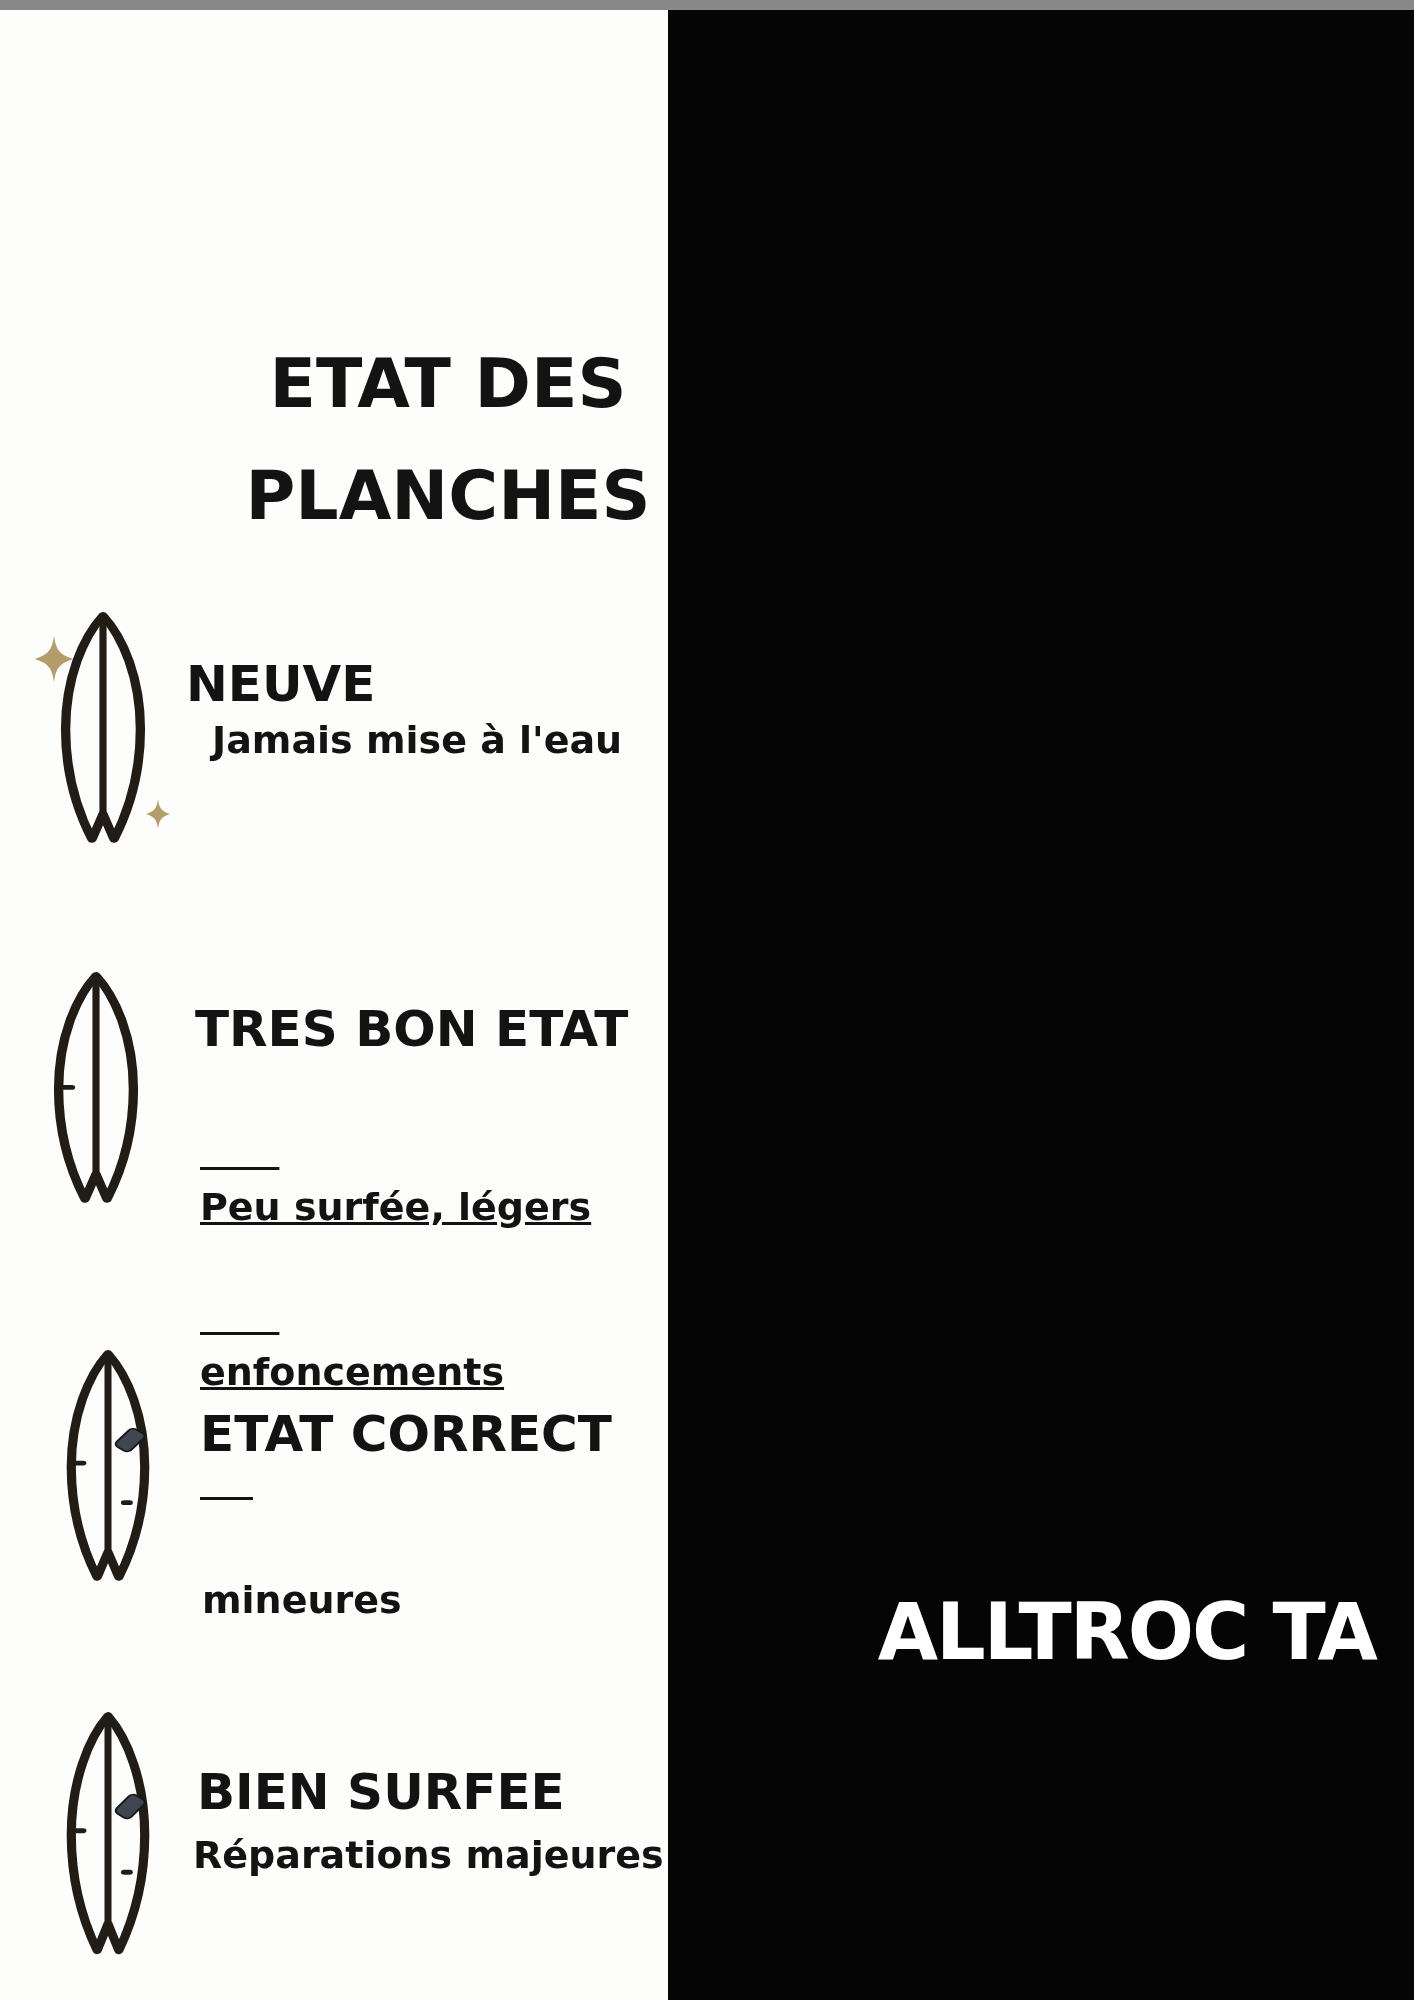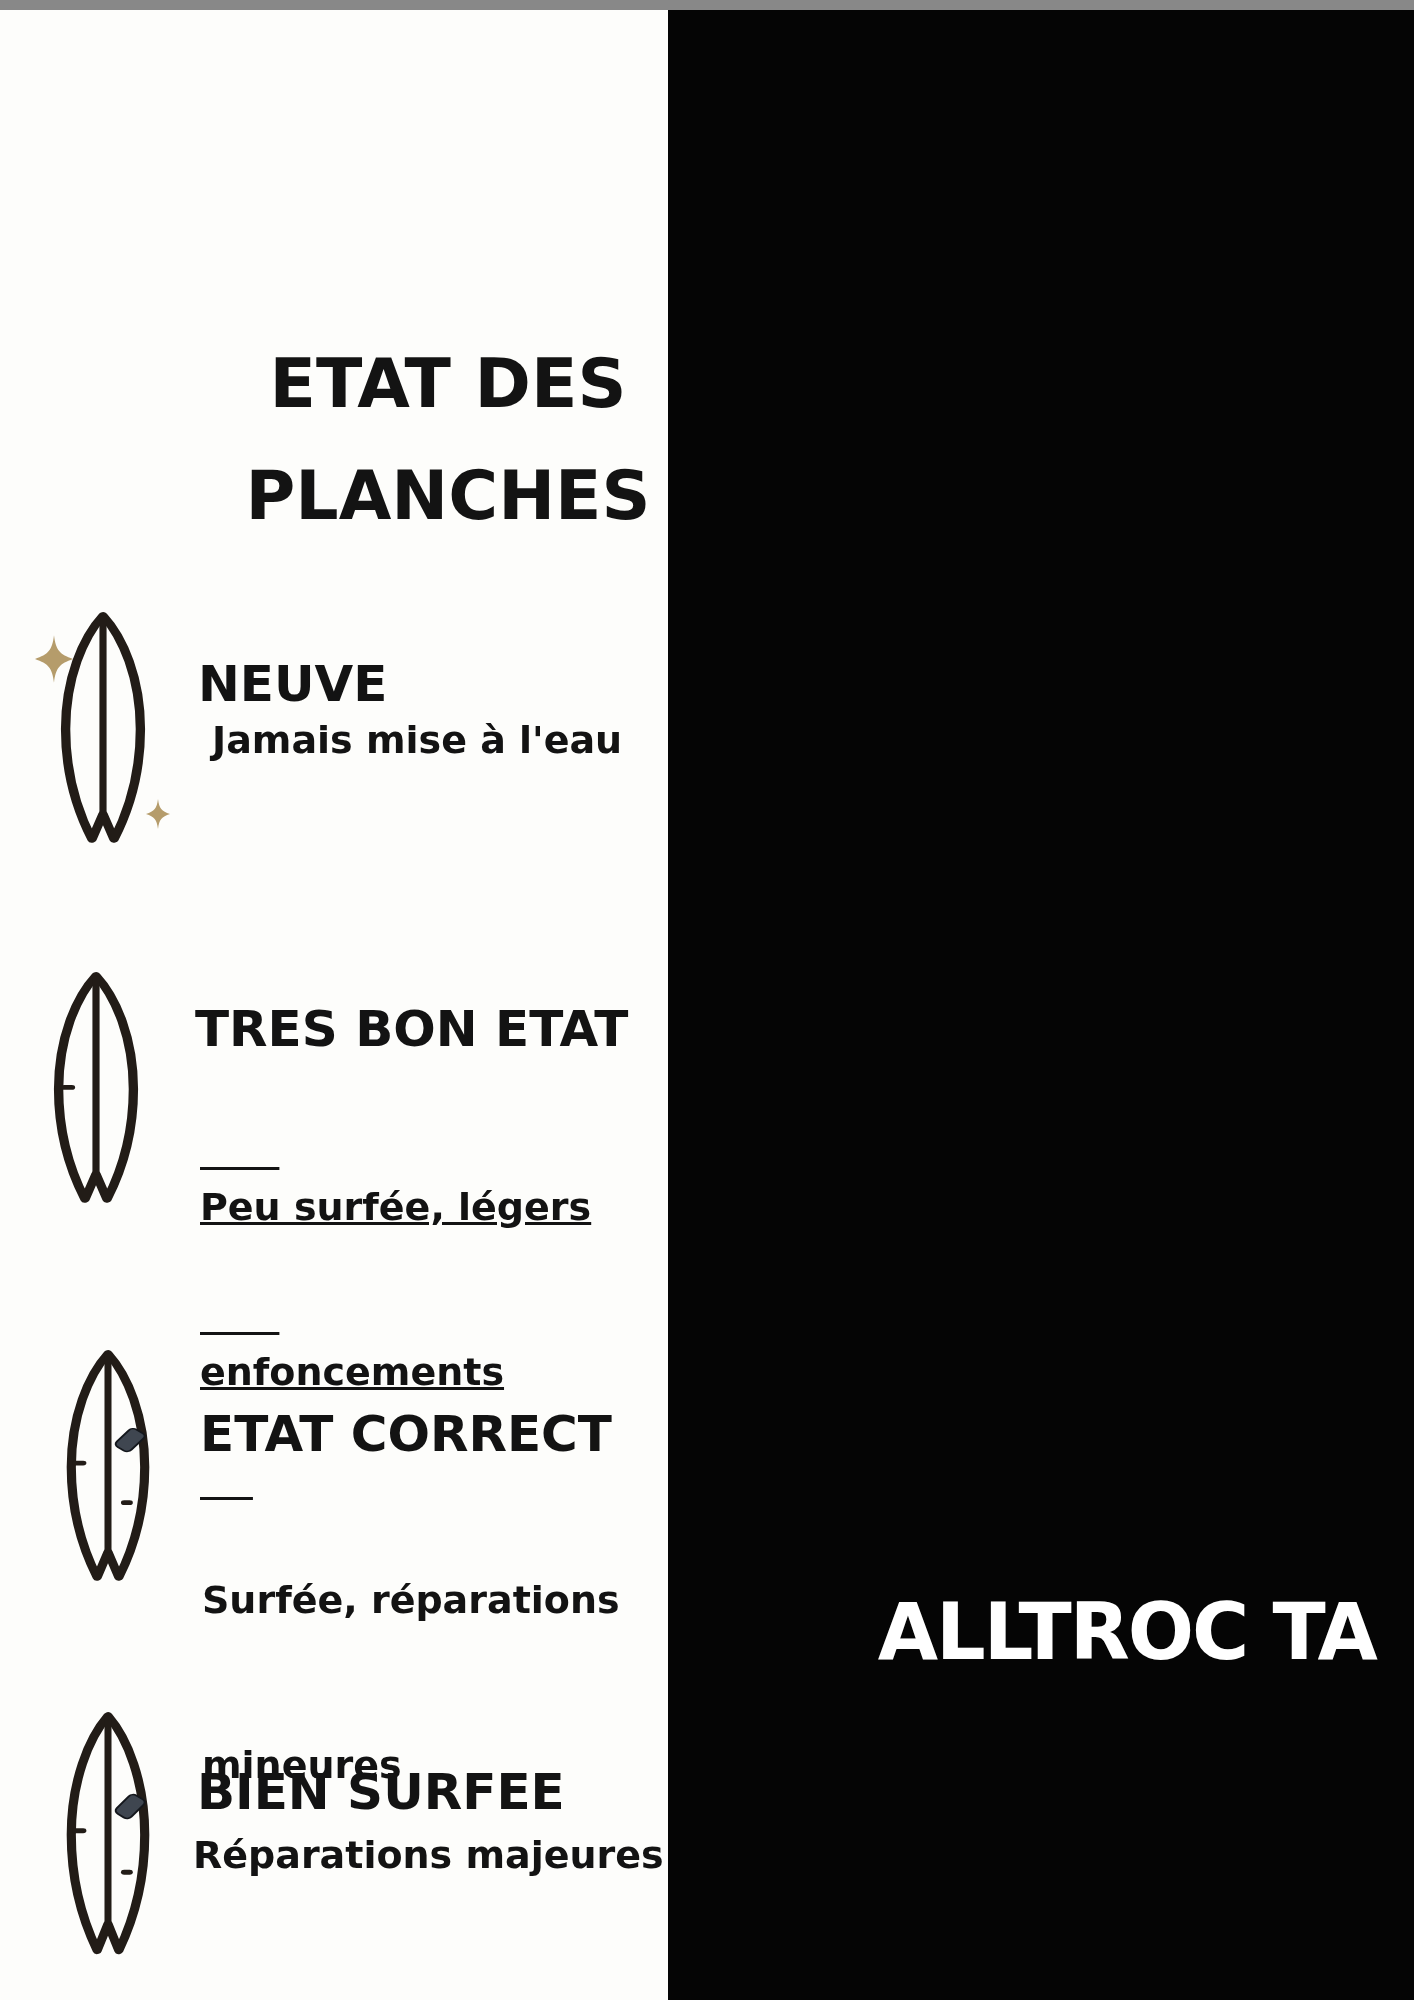--- a/index.html
+++ b/index.html
@@ -77,21 +77,21 @@
     <svg class="abs" style="left:35px;top:625px;" width="38" height="48" viewBox="0 0 40 50">
       <path class="sparkle" d="M20,0 C22,16 26,20 40,25 C26,30 22,34 20,50 C18,34 14,30 0,25 C14,20 18,16 20,0 Z"></path>
     </svg>
     <svg class="abs" style="left:48px;top:600px;" width="110" height="246" viewBox="0 0 100 310" preserveAspectRatio="none">
       <path class="board-outline" d="M50,7 C32,34 16,86 16,150 C16,206 27,254 40,289 L50,257 L60,289 C73,254 84,206 84,150 C84,86 68,34 50,7 Z"></path>
       <path class="board-stringer" d="M50,10 L50,255"></path>
     </svg>
     <svg class="abs" style="left:146px;top:789px;" width="24" height="30" viewBox="0 0 40 50">
       <path class="sparkle" d="M20,0 C22,16 26,20 40,25 C26,30 22,34 20,50 C18,34 14,30 0,25 C14,20 18,16 20,0 Z"></path>
     </svg>
-    <div class="abs cond-heading" style="left:198px;top:644px;">NEUVE</div>
+    <div class="abs cond-heading" style="left:186px;top:644px;">NEUVE</div>
     <div class="abs cond-desc" style="left:212px;top:703px;">Jamais mise à l'eau</div>
   </div>
 
   <div class="abs" style="left:0;top:0;">
     <svg class="abs" style="left:41px;top:960px;" width="110" height="246" viewBox="0 0 100 310" preserveAspectRatio="none">
       <path class="board-outline" d="M50,7 C32,34 16,86 16,150 C16,206 27,254 40,289 L50,257 L60,289 C73,254 84,206 84,150 C84,86 68,34 50,7 Z"></path>
       <path class="board-stringer" d="M50,10 L50,255"></path>
       <rect class="board-ding" x="18" y="145" width="13" height="6" rx="3"></rect>
     </svg>
     <div class="abs cond-heading" style="left:195px;top:989px;">TRES BON ETAT</div>
@@ -104,21 +104,20 @@
   <div class="abs" style="left:0;top:0;">
     <svg class="abs" style="left:54px;top:1338px;" width="108" height="246" viewBox="0 0 100 310" preserveAspectRatio="none">
       <path class="board-outline" d="M50,7 C32,34 16,86 16,150 C16,206 27,254 40,289 L50,257 L60,289 C73,254 84,206 84,150 C84,86 68,34 50,7 Z"></path>
       <path class="board-stringer" d="M50,10 L50,255"></path>
       <rect class="board-patch" x="62" y="102" width="17" height="28" rx="5" transform="rotate(38 70.5 116)"></rect>
       <rect class="board-ding" x="17" y="142" width="13" height="6" rx="3"></rect>
       <rect class="board-ding" x="62" y="192" width="11" height="6" rx="3"></rect>
     </svg>
     <div class="abs cond-heading" style="left:200px;top:1394px;">ETAT CORRECT</div>
     <div class="abs cond-desc" style="left:202px;top:1453px;">
-      <div>Surfée, réparations</div>
       <div>mineures</div>
     </div>
   </div>
 
   <div class="abs" style="left:0;top:0;">
     <svg class="abs" style="left:54px;top:1700px;" width="108" height="258" viewBox="0 0 100 310" preserveAspectRatio="none">
       <path class="board-outline" d="M50,7 C32,34 16,86 16,150 C16,206 27,254 40,289 L50,257 L60,289 C73,254 84,206 84,150 C84,86 68,34 50,7 Z"></path>
       <path class="board-stringer" d="M50,10 L50,255"></path>
       <rect class="board-patch" x="62" y="102" width="17" height="28" rx="5" transform="rotate(38 70.5 116)"></rect>
       <rect class="board-ding" x="17" y="142" width="13" height="6" rx="3"></rect>

